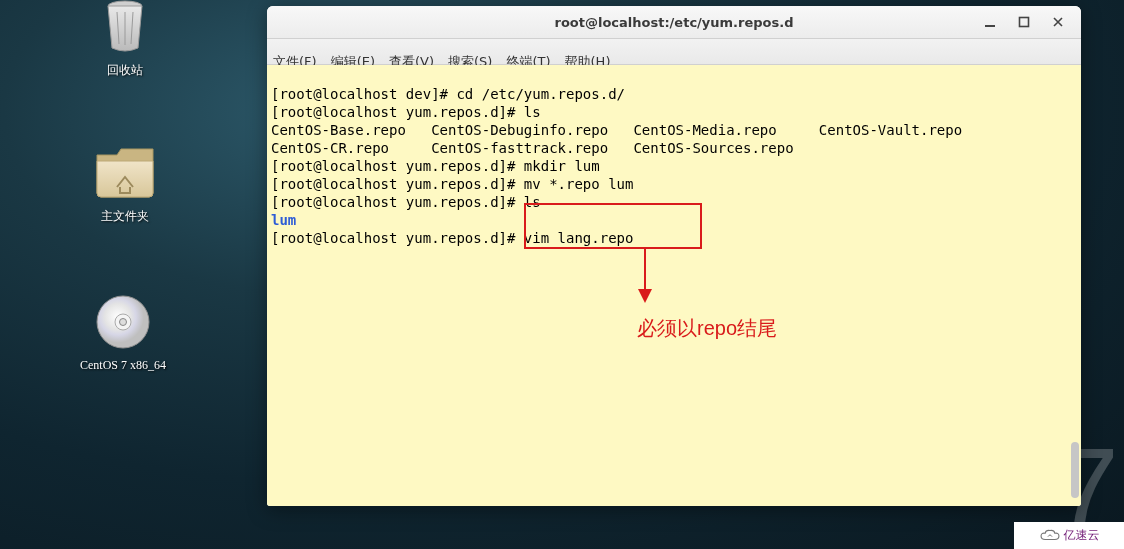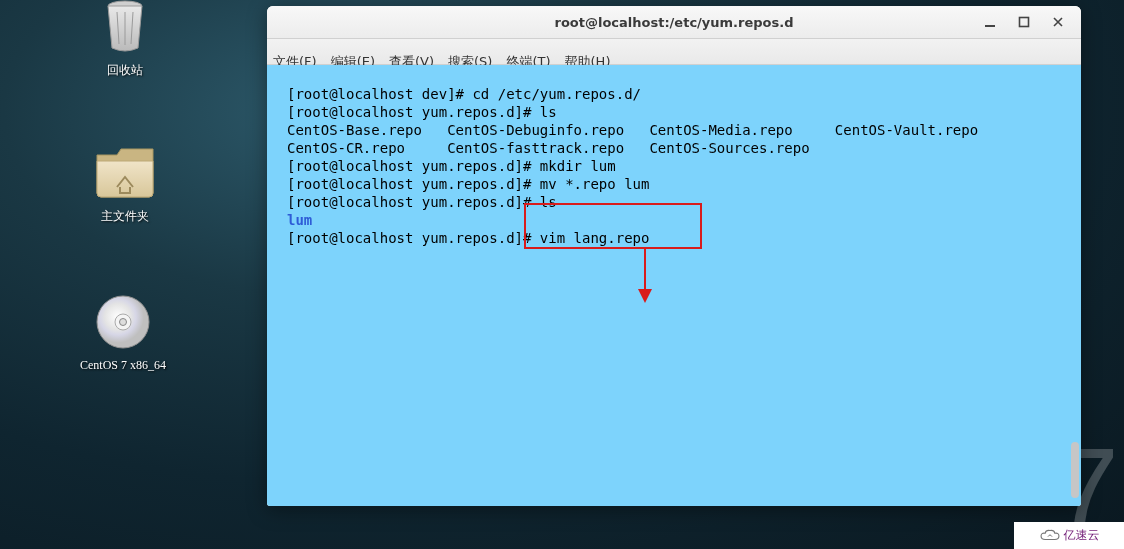--- a/index.html
+++ b/index.html
@@ -109,26 +109,26 @@
     align-items: center;
     padding: 0 6px;
     font-size: 13px;
     color: #333;
     gap: 14px;
   }
   .menubar .menu-item { cursor: pointer; margin-top: 20px; }
 
   .terminal-body {
     flex: 1;
-    background: #7dd3fc;
+    background: #fef9c3;
     font-family: "DejaVu Sans Mono", "Courier New", monospace;
     font-size: 14px;
     line-height: 18px;
     color: #000;
-    padding: 2px 20px;
+    padding: 2px 4px;
     white-space: pre;
     position: relative;
     overflow: hidden;
   }
   .term-line { white-space: pre; }
   .lumdir { color: #2e5cd6; font-weight: bold; }
 
   
   .anno-rect {
     position: absolute;
@@ -281,20 +281,21 @@
     
     <div class="anno-rect" style="left:257px; top:138px; width:178px; height:46px;"></div>
 
     
     <svg class="anno-arrow" style="left:366px; top:184px;" width="24" height="56" viewBox="0 0 24 56">
       <line x1="12" y1="0" x2="12" y2="42" stroke="#d91b1b" stroke-width="2"></line>
       <polygon points="12,54 5,40 19,40" fill="#d91b1b"></polygon>
     </svg>
 
     
+    <div class="anno-text" style="left:370px; top:254px;">必须以repo结尾</div>
 
     <div class="scroll-stub"></div>
   </div>
 </div>
 
 <div class="watermark">
   <svg viewBox="0 0 32 20">
     <path d="M9 15 Q3 15 3 10 Q3 5 9 6 Q10 1 16 2 Q22 1 23 6 Q29 5 29 10 Q29 15 23 15 Z" fill="none" stroke="#777" stroke-width="1.6"></path>
     <path d="M13 11 Q16 6 19 11" fill="none" stroke="#777" stroke-width="1.4"></path>
   </svg>

